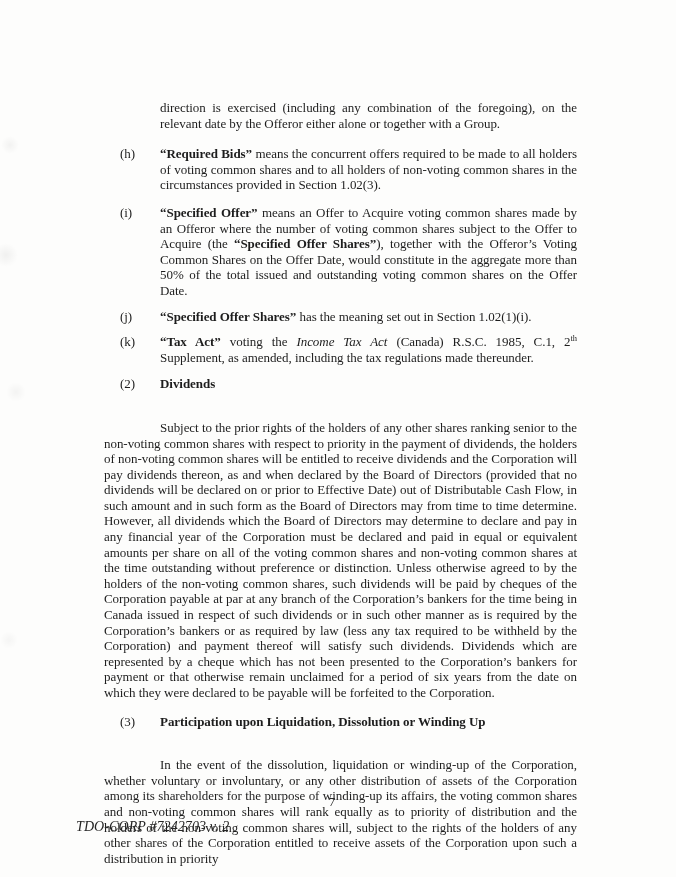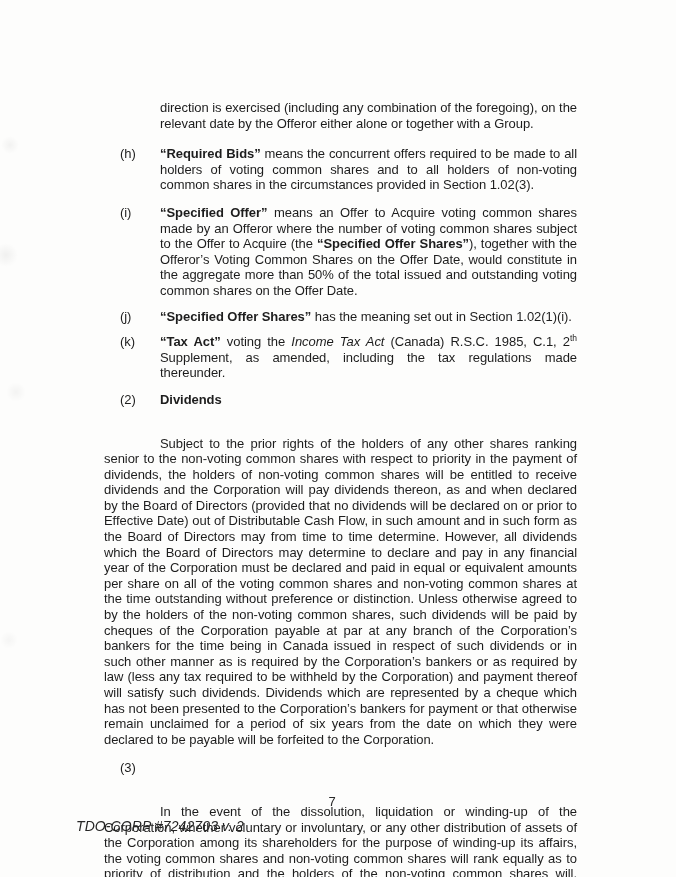--- a/index.html
+++ b/index.html
@@ -1,21 +1,21 @@
 <!DOCTYPE html>
 <html><head>
 <meta charset="utf-8">
 <style>
   html, body { margin: 0; padding: 0; background: #ffffff; }
   .page {
     position: relative;
     width: 676px;
     height: 877px;
     background: #fdfdfc;
-    font-family: Liberation Sans, sans-serif;
+    font-family: Liberation Serif, serif;
     font-size: 13px;
     line-height: 15.6px;
     color: #1d1d1d;
     overflow: hidden;
     letter-spacing: -0.05px;
   }
   
   .page::before {
     content: "";
     position: absolute; inset: 0;
@@ -123,20 +123,21 @@
     </div>
 
     <div class="sec-head">
       <span class="lbl">(2)</span>
       <span>Dividends</span>
     </div>
     <p class="sec-para">Subject to the prior rights of the holders of any other shares ranking senior to the non-voting common shares with respect to priority in the payment of dividends, the holders of non-voting common shares will be entitled to receive dividends and the Corporation will pay dividends thereon, as and when declared by the Board of Directors (provided that no dividends will be declared on or prior to Effective Date) out of Distributable Cash Flow, in such amount and in such form as the Board of Directors may from time to time determine. However, all dividends which the Board of Directors may determine to declare and pay in any financial year of the Corporation must be declared and paid in equal or equivalent amounts per share on all of the voting common shares and non-voting common shares at the time outstanding without preference or distinction. Unless otherwise agreed to by the holders of the non-voting common shares, such dividends will be paid by cheques of the Corporation payable at par at any branch of the Corporation’s bankers for the time being in Canada issued in respect of such dividends or in such other manner as is required by the Corporation’s bankers or as required by law (less any tax required to be withheld by the Corporation) and payment thereof will satisfy such dividends. Dividends which are represented by a cheque which has not been presented to the Corporation’s bankers for payment or that otherwise remain unclaimed for a period of six years from the date on which they were declared to be payable will be forfeited to the Corporation.</p>
 
     <div class="sec-head">
       <span class="lbl">(3)</span>
+      <span>Participation upon Liquidation, Dissolution or Winding Up</span>
     </div>
     <p class="sec-para">In the event of the dissolution, liquidation or winding-up of the Corporation, whether voluntary or involuntary, or any other distribution of assets of the Corporation among its shareholders for the purpose of winding-up its affairs, the voting common shares and non-voting common shares will rank equally as to priority of distribution and the holders of the non-voting common shares will, subject to the rights of the holders of any other shares of the Corporation entitled to receive assets of the Corporation upon such a distribution in priority</p>
 
   </div>
 
   <div class="page-number">7</div>
   <div class="doc-footer">TDO-CORP #7242703 v. 2</div>
 </div>
 
 </body></html>

